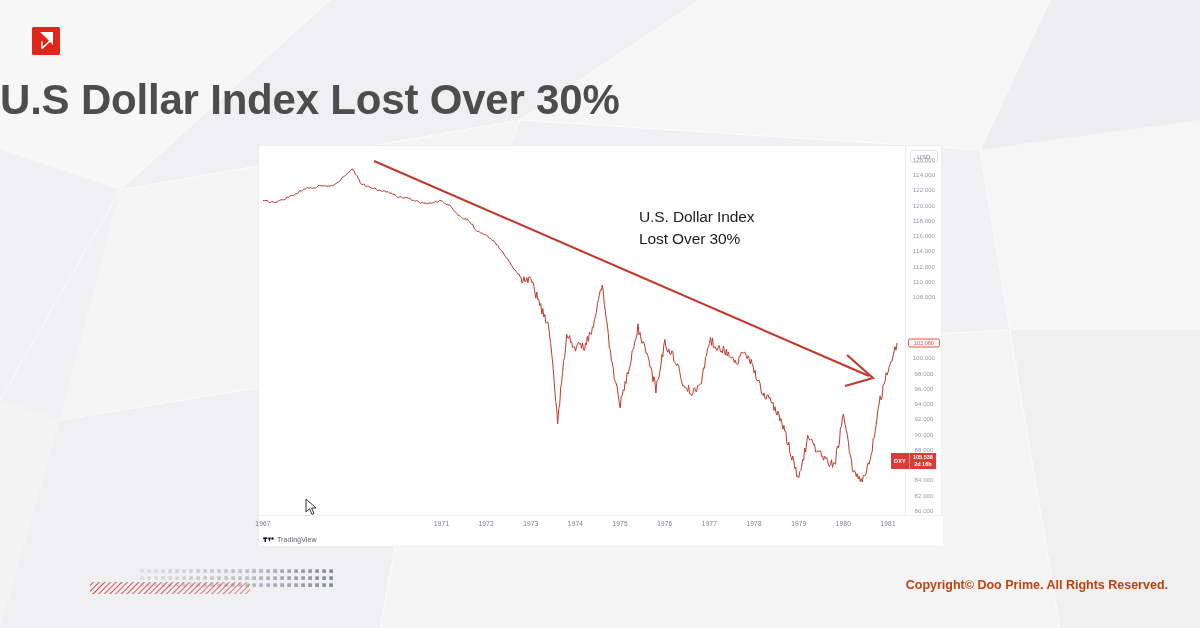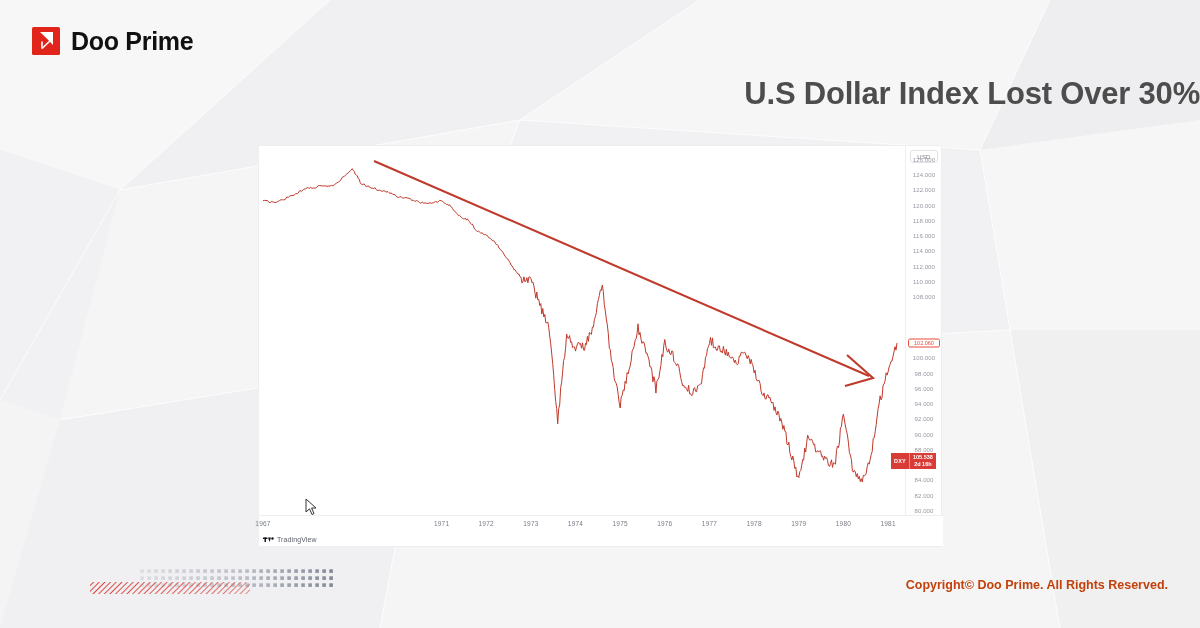--- a/index.html
+++ b/index.html
@@ -23,22 +23,22 @@
   }
   #brand-mark { width: 28px; height: 28px; display: block; }
   #brand-name {
     font-size: 25px; font-weight: bold; color: #111111;
     letter-spacing: -0.3px; line-height: 1;
   }
 
   
   #page-title {
     position: absolute; top: 76px; left: 0; width: 1200px;
-    text-align: right;
-    font-size: 31px; font-weight: bold; color: #4d4d4d;
+    text-align: left;
+    font-size: 42px; font-weight: bold; color: #4d4d4d;
     letter-spacing: -0.2px;
     z-index: 4;
   }
 
   
   #chart-panel {
     position: absolute;
     left: 258px; top: 145px;
     width: 684px; height: 402px;
     background: #ffffff;
@@ -190,38 +190,39 @@
 </svg>
 
 <div id="brand">
   <svg id="brand-mark" viewBox="0 0 28 28">
     <rect x="0" y="0" width="28" height="28" rx="1.5" fill="#e1251b"></rect>
     <path d="M8 5 H21 L21 18 L15.5 12.2 Z" fill="#ffffff"></path>
     <path d="M8 5 L8 23 L21 23" fill="none" stroke="#ffffff" stroke-width="0"></path>
     <path d="M10 21.5 L20.5 11.5" stroke="#ffffff" stroke-width="1.6" fill="none"></path>
     <path d="M10 21.5 L10 14.5" stroke="#ffffff" stroke-width="1.6" fill="none"></path>
   </svg>
-  <span id="brand-name">Doo Prime</span>
 </div>
 
 <div id="page-title">U.S Dollar Index Lost Over 30%</div>
 
 <div id="chart-panel">
 
   <div id="chart-plot">
     <svg width="648" height="371" viewBox="0 0 648 371">
         <polyline points="4.0,54.5 5.5,54.4 7.0,54.5 8.5,54.5 10.0,56.5 11.4,56.4 12.9,55.5 14.4,56.1 15.9,56.5 17.4,56.3 18.9,55.6 20.4,54.5 21.9,53.8 23.3,53.8 24.8,53.9 26.3,53.4 27.8,51.0 29.3,51.4 30.8,50.0 32.8,49.4 34.8,49.4 36.7,47.8 38.7,47.5 40.7,44.7 42.7,45.2 44.7,43.2 46.7,42.8 48.6,41.4 50.1,42.4 51.6,41.3 53.1,42.4 54.6,42.0 56.1,42.1 57.6,41.5 59.1,39.7 60.6,39.5 62.0,39.8 63.5,39.9 65.0,39.9 66.5,39.9 68.0,40.4 69.5,40.0 71.0,40.1 72.5,39.4 73.9,39.8 75.4,38.7 77.4,37.2 79.4,36.0 81.4,34.6 83.4,31.1 85.4,30.4 87.3,28.3 89.3,26.9 91.3,24.7 93.3,22.7 94.3,24.5 95.3,25.4 96.3,28.3 97.3,28.9 98.3,29.9 99.2,32.5 100.2,33.2 101.2,36.6 102.2,38.0 103.2,38.7 104.2,38.3 105.2,37.9 106.2,39.7 107.2,40.4 108.2,40.5 109.2,39.6 110.2,41.0 111.2,41.2 112.1,42.3 113.1,41.7 114.1,42.9 115.1,42.0 116.1,41.8 117.1,43.5 118.1,44.3 119.1,44.5 120.1,44.0 121.1,44.4 122.1,44.9 123.1,45.4 124.1,44.9 125.0,44.5 126.0,45.3 127.0,46.1 128.0,45.8 129.0,45.7 130.0,46.7 131.0,47.4 132.0,47.1 133.0,47.4 134.0,48.7 135.0,48.1 136.0,48.9 137.0,49.6 137.9,50.9 139.4,51.6 140.9,50.8 142.4,50.8 143.9,52.4 145.4,51.7 146.9,51.6 148.4,51.9 149.8,52.3 151.3,52.5 152.8,54.6 154.3,54.0 155.8,55.5 157.3,54.5 158.8,55.1 160.3,56.4 161.8,57.3 163.2,56.0 164.7,57.2 166.7,57.1 168.7,57.5 170.7,56.9 172.7,57.2 174.7,56.5 176.6,55.5 178.6,56.3 180.6,54.3 182.6,54.9 183.6,55.3 184.6,56.5 185.6,57.2 186.6,57.7 187.6,58.6 188.5,58.1 189.5,59.5 190.5,58.7 191.5,60.4 192.5,60.9 193.5,62.6 194.5,64.3 195.5,64.8 196.5,66.1 197.5,67.2 198.5,68.2 199.5,69.7 200.5,69.3 201.4,70.1 202.4,71.4 203.4,72.2 204.4,72.8 205.4,72.9 206.4,72.2 207.4,74.1 208.4,72.8 209.4,74.7 210.4,75.4 211.4,77.3 212.4,78.3 213.3,78.0 214.3,79.9 215.3,82.7 216.3,83.4 217.3,84.7 218.3,85.7 219.3,84.9 220.3,85.9 221.3,86.8 222.3,87.1 223.3,86.8 224.3,88.3 225.3,88.7 226.2,88.4 227.2,89.1 228.2,89.4 229.2,90.9 230.2,92.0 231.2,92.2 232.2,93.2 233.2,94.6 234.2,94.7 235.2,95.1 236.2,96.7 237.2,98.5 238.2,98.6 239.1,99.7 240.1,102.2 241.1,103.1 242.1,104.5 243.1,105.2 244.1,106.7 245.1,108.3 246.1,110.4 247.1,111.3 248.1,112.8 249.1,113.3 250.1,115.2 251.1,116.9 252.0,119.0 253.0,119.7 254.0,121.5 255.0,123.7 256.0,123.8 257.0,125.3 258.0,126.7 259.0,128.1 260.0,128.1 261.0,130.8 262.0,131.1 263.0,137.1 263.9,135.7 264.9,130.8 265.9,135.8 266.9,135.1 267.9,131.7 268.9,136.8 269.9,131.0 270.9,130.9 271.9,132.4 272.9,136.6 273.9,136.0 274.9,139.9 275.9,146.4 276.8,152.2 277.8,146.0 278.8,153.9 279.8,153.4 280.8,159.6 281.8,157.6 282.8,168.1 283.8,162.5 284.8,171.0 285.8,168.4 286.8,176.8 287.8,176.9 288.8,175.9 289.7,181.2 290.7,189.9 291.7,197.7 292.7,207.4 293.7,217.4 294.7,229.2 295.7,243.3 296.7,255.4 297.7,262.7 298.7,277.8 299.7,262.8 300.7,258.9 301.7,241.3 302.6,236.7 303.6,226.2 304.6,214.5 305.6,211.6 306.6,202.3 307.6,188.1 308.6,191.8 309.6,192.3 310.6,189.6 311.6,196.3 312.6,195.8 313.6,201.7 314.6,200.7 315.5,200.9 316.5,205.1 317.5,201.2 318.5,197.7 319.5,196.1 320.5,198.2 321.5,197.5 322.5,202.2 323.5,196.8 324.5,203.9 325.5,204.3 326.5,197.3 327.4,198.6 328.4,190.4 329.4,195.4 330.4,186.3 331.4,187.7 332.4,188.3 333.4,181.0 334.4,181.2 335.4,173.4 336.4,170.4 337.4,166.5 338.4,157.7 339.4,153.5 340.3,149.6 341.3,144.0 342.3,144.6 343.3,139.1 344.3,145.5 345.3,158.8 346.3,164.8 347.3,173.0 348.3,178.8 349.3,187.6 350.3,201.9 351.3,203.5 352.3,214.1 353.2,216.9 354.2,221.5 355.2,232.3 356.2,235.6 357.2,237.3 358.2,241.0 359.2,248.7 360.2,256.7 361.2,262.0 362.2,251.0 363.2,249.4 364.2,243.9 365.2,244.7 366.1,235.3 367.1,237.4 368.1,226.6 369.1,228.0 370.1,223.6 371.1,220.2 372.1,215.2 373.1,205.1 374.1,203.3 375.1,200.5 376.1,194.3 377.1,192.8 378.1,187.4 379.0,177.8 380.0,188.8 381.0,186.4 382.0,193.1 383.0,197.4 384.0,195.7 385.0,196.4 386.0,200.9 387.0,207.3 388.0,207.2 389.0,210.4 390.0,213.9 390.9,220.7 391.9,220.8 392.9,224.8 393.9,235.9 394.9,230.7 395.9,234.9 396.9,247.1 397.9,235.1 398.9,233.7 399.9,231.8 400.9,225.3 401.9,219.4 402.9,208.4 403.8,210.7 404.8,199.3 405.8,193.5 406.8,200.2 407.8,204.4 408.8,206.2 409.8,202.9 410.8,207.8 411.8,208.9 412.8,204.9 413.8,205.3 414.8,215.2 415.8,216.6 416.7,217.7 417.7,219.7 418.7,217.8 419.7,219.5 420.7,225.6 421.7,231.5 422.7,235.9 423.7,239.9 424.7,239.3 425.7,241.6 426.7,241.3 427.7,243.5 428.7,245.4 429.6,239.3 430.6,247.8 431.6,247.7 432.6,249.8 433.6,248.8 434.6,242.7 435.6,241.6 436.6,245.3 437.6,245.7 438.6,240.0 439.6,239.0 440.6,238.7 441.5,238.0 442.5,237.8 443.5,228.6 444.5,221.8 445.5,222.2 446.5,211.4 447.5,209.6 448.5,202.7 449.5,200.5 450.5,197.4 451.5,191.4 452.5,199.3 453.5,191.9 454.4,201.8 455.4,201.3 456.4,201.0 457.4,204.4 458.4,204.2 459.4,199.9 460.4,199.8 461.4,205.8 462.4,205.1 463.4,207.0 464.4,200.3 465.4,205.6 466.4,209.1 467.3,203.3 468.3,209.9 469.3,206.2 470.3,210.9 471.3,211.5 472.3,212.4 473.3,210.8 474.3,212.3 475.3,216.6 476.3,214.0 477.3,217.7 478.3,218.8 479.3,217.6 480.2,210.2 481.2,210.2 482.2,206.2 483.2,206.5 484.2,207.2 485.2,206.3 486.2,206.6 487.2,209.9 488.2,212.7 489.2,209.7 490.2,212.3 491.2,217.9 492.2,213.4 493.1,217.8 494.1,219.9 495.1,226.9 496.1,224.2 497.1,232.6 498.1,234.9 499.1,234.7 500.1,234.3 501.1,237.7 502.1,245.2 503.1,248.6 504.1,249.7 505.0,246.9 506.0,252.5 507.0,253.2 508.0,249.3 509.0,248.8 510.0,252.1 511.0,251.3 512.0,255.8 513.0,257.2 514.0,256.2 515.0,264.4 516.0,260.8 517.0,266.7 517.9,269.0 518.9,265.1 519.9,267.8 520.9,275.1 521.9,272.4 522.9,276.9 523.9,283.3 524.9,279.5 525.9,285.4 526.9,285.8 527.9,298.0 528.9,299.0 529.9,296.2 530.8,306.4 531.8,310.4 532.8,314.0 533.8,310.0 534.8,314.8 535.8,322.6 536.8,321.1 537.8,330.9 538.8,329.8 539.8,331.6 540.8,325.6 541.8,324.4 542.8,319.1 543.7,313.5 544.7,314.1 545.7,302.1 546.7,306.0 547.7,296.3 548.7,289.2 549.7,292.3 550.7,294.1 551.7,293.7 552.7,293.2 553.7,295.8 554.7,298.8 555.6,298.1 556.6,305.9 557.6,306.0 558.6,304.6 559.6,306.1 560.6,305.0 561.6,304.9 562.6,310.5 563.6,310.0 564.6,314.2 565.6,310.2 566.6,312.5 567.6,311.6 568.5,314.4 569.5,319.7 570.5,320.5 571.5,317.6 572.5,313.8 573.5,321.4 574.5,316.8 575.5,317.3 576.5,318.1 577.5,304.4 578.5,300.0 579.5,301.5 580.5,296.0 581.4,282.0 582.4,280.7 583.4,272.0 584.4,268.1 585.4,274.0 586.4,280.0 587.4,284.6 588.4,288.9 589.4,296.2 590.4,306.6 591.4,309.1 592.4,313.6 593.4,324.8 594.3,326.2 595.3,324.3 596.3,325.9 597.3,330.7 598.3,327.6 599.3,333.0 600.3,330.3 601.3,335.6 602.3,332.7 603.3,336.0 604.3,329.3 605.3,329.7 606.3,329.2 607.2,327.5 608.2,320.7 609.2,316.7 610.2,318.2 611.2,313.4 612.2,308.4 613.2,305.7 614.2,292.3 615.2,291.9 616.2,285.8 617.2,278.5 618.2,270.0 619.1,262.7 620.1,257.9 621.1,249.8 622.1,253.9 623.1,251.0 624.1,239.1 625.1,237.9 626.1,234.7 627.1,226.8 628.1,229.1 629.1,225.9 630.1,221.1 631.1,218.4 632.0,215.4 633.0,215.0 634.0,210.3 635.0,205.8 636.0,200.6 637.0,204.1 638.0,197.0" fill="none" stroke="#c0392b" stroke-width="1" stroke-linejoin="round"></polyline>
       </svg>
   </div>
 
   <svg id="trend-arrow" viewBox="0 0 648 371">
     <line x1="115" y1="15" x2="610" y2="230" stroke="#c0392b" stroke-width="2.1"></line>
     <polyline points="588,209 614,232 586,240" fill="none" stroke="#c0392b" stroke-width="2.1"></polyline>
   </svg>
 
+  <div id="chart-annotation">U.S. Dollar Index
+Lost Over 30%</div>
 
   <svg id="chart-cursor" viewBox="0 0 16 18">
     <path d="M3 1 L3 14 L6.5 10.8 L9 16.5 L11 15.5 L8.6 10 L13 10 Z" fill="#ffffff" stroke="#333333" stroke-width="1"></path>
   </svg>
 
   <div id="price-axis">
     <div id="price-unit">USD</div>
     <div id="last-price-tag" style="top: 196.5px;">102.060</div>
   <div class="price-tick" style="top: 13.6px;">126.000</div>
       <div class="price-tick" style="top: 28.9px;">124.000</div>

